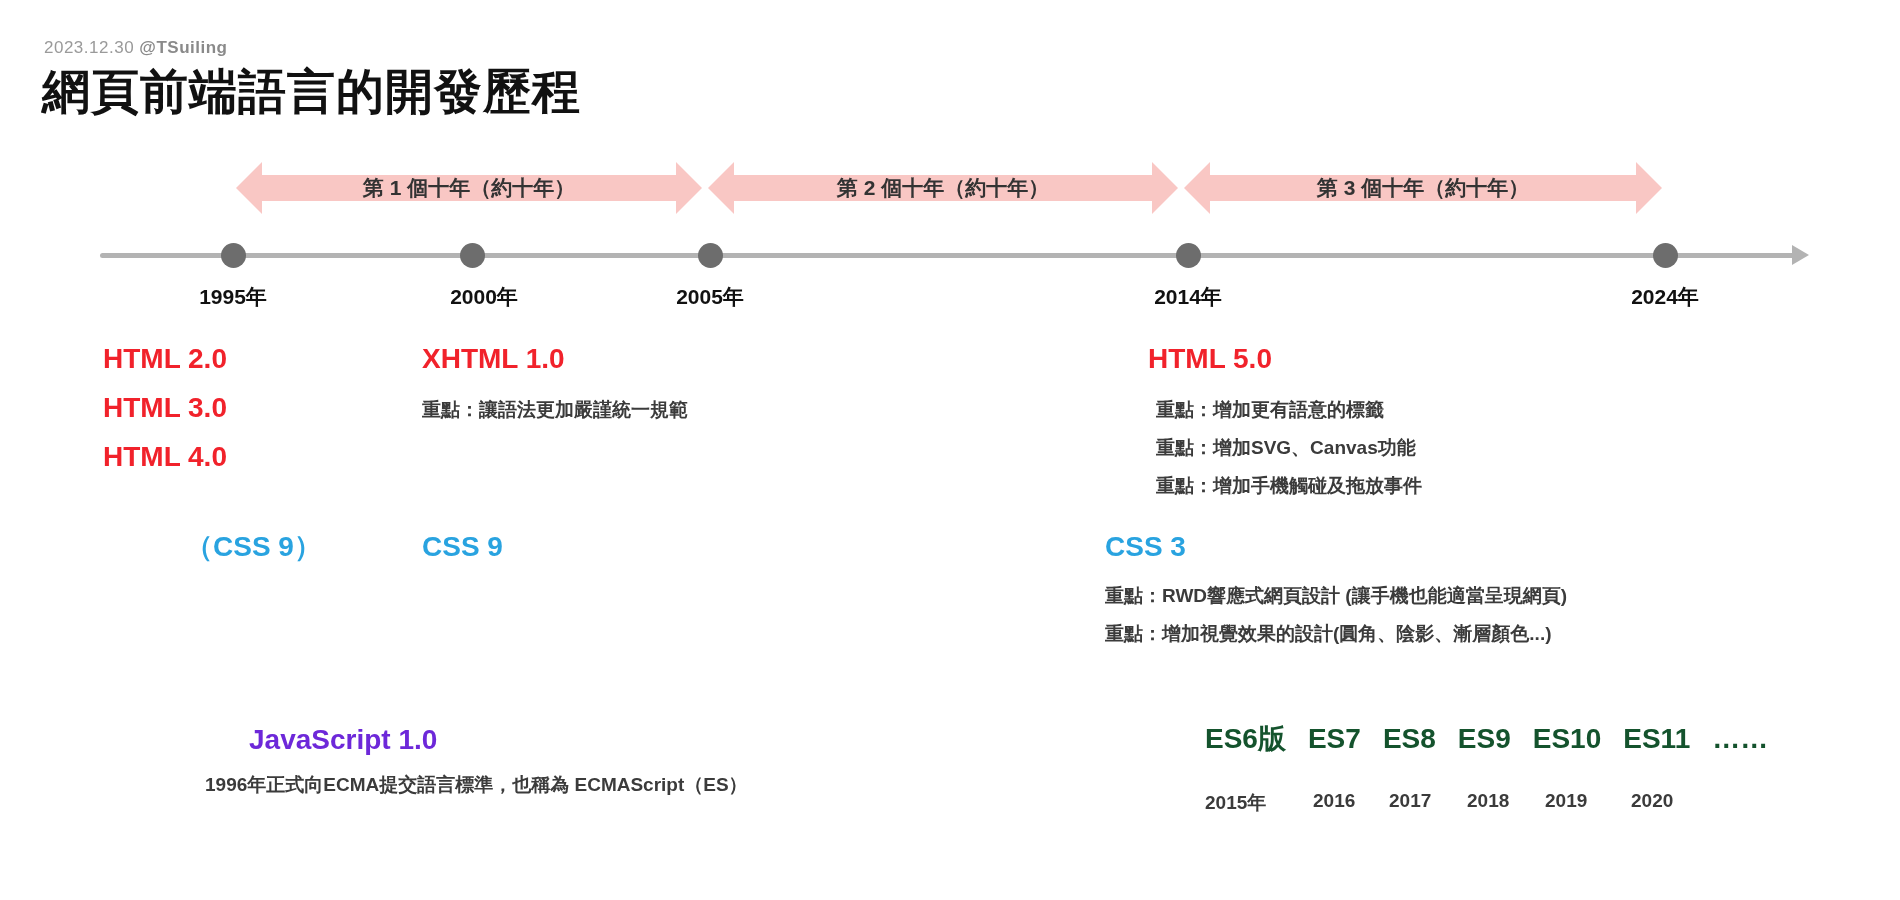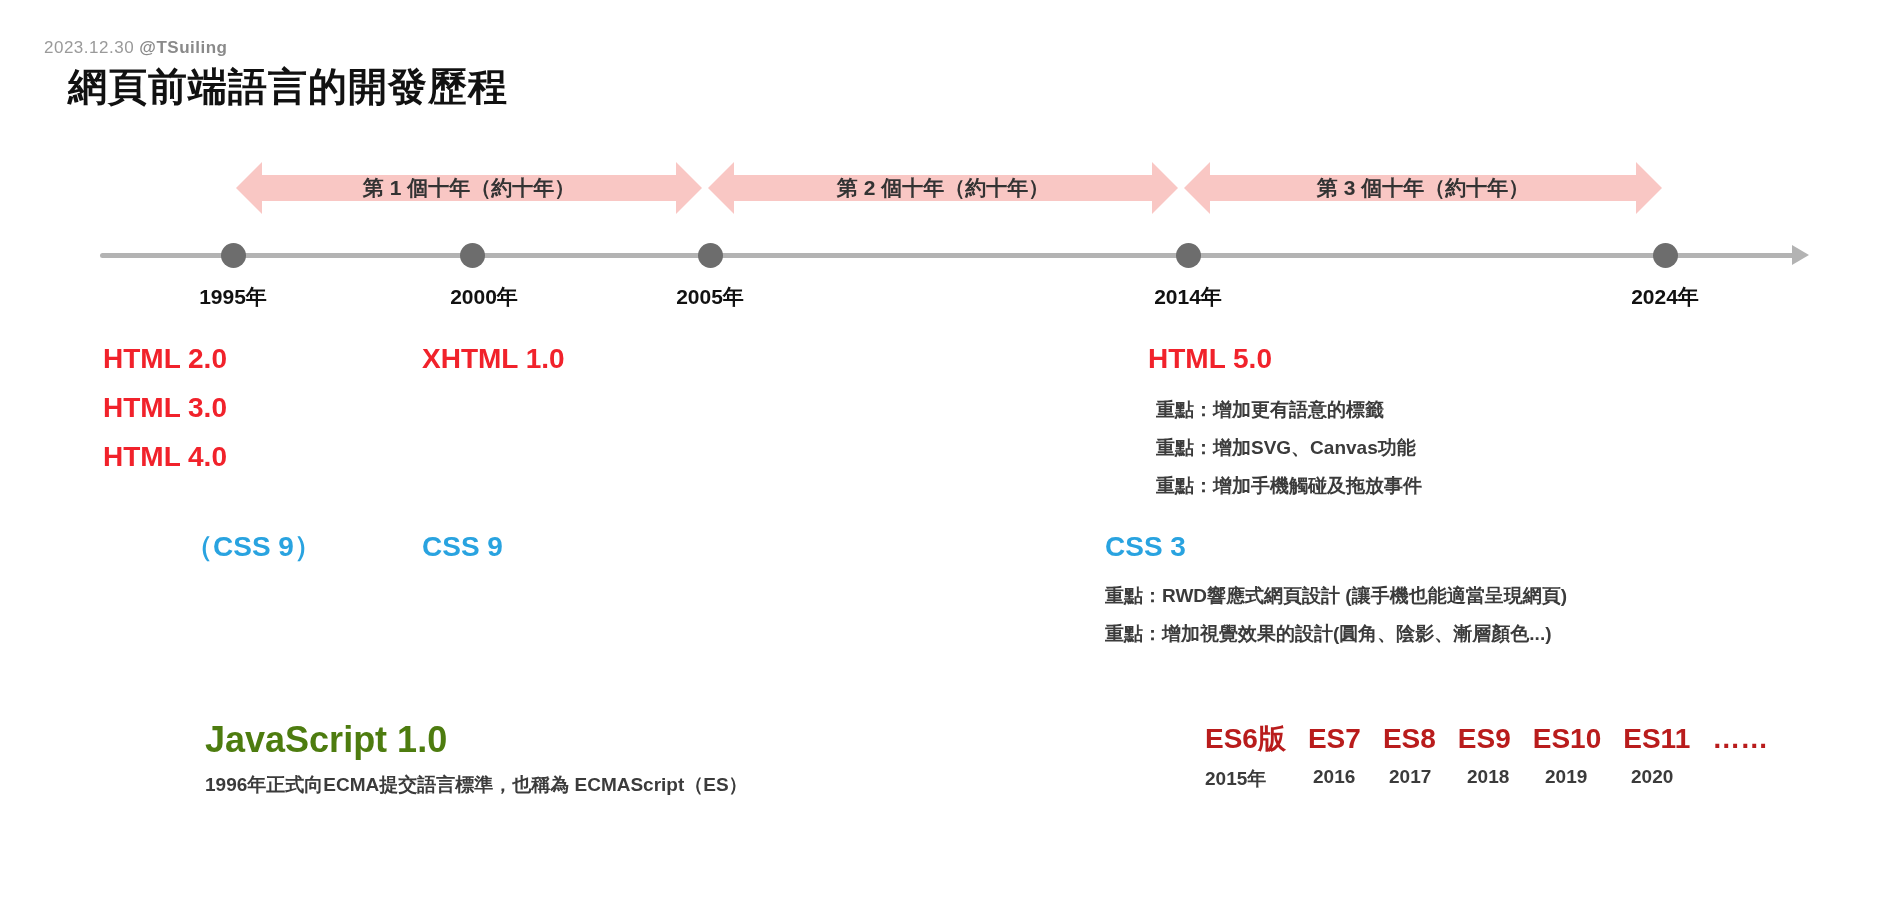--- a/index.html
+++ b/index.html
@@ -24,26 +24,25 @@
     font-size: 17px;
     color: #9a9a9a;
     letter-spacing: 0.5px;
     white-space: nowrap;
   }
   .meta b { color: #8a8a8a; font-weight: bold; }
   .title {
     position: absolute;
     left: 42px;
     top: 60px;
-    font-size: 39px;
+    font-size: 48px;
     font-weight: bold;
     color: #111;
     letter-spacing: 1px;
     white-space: nowrap;
-    margin-left: 26px;
   }
 
   
   .decades {
     position: absolute;
     left: 0; top: 162px;
     width: 1900px; height: 56px;
   }
   .decade {
     position: absolute;
@@ -115,43 +114,44 @@
     color: #f1222b;
     line-height: 49px;
   }
   .h-blue {
     font-size: 28px;
     font-weight: bold;
     color: #29a3e0;
     line-height: 40px;
   }
   .h-orange {
-    font-size: 36px;
-    font-weight: bold;
-    color: #4d7c0f;
+    font-size: 28px;
+    font-weight: bold;
+    color: #6d28d9;
     line-height: 40px;
+    margin-left: 44px;
   }
   .note {
     font-size: 19px;
     font-weight: bold;
     color: #3b3b3b;
     line-height: 38px;
   }
   .right-align { text-align: center; }
 
   .es-row {
     position: absolute;
     display: flex;
     align-items: baseline;
     white-space: nowrap;
   }
   .es-row .es-item {
     font-size: 28px;
     font-weight: bold;
-    color: #b91c1c;
+    color: #14532d;
     margin-right: 22px;
   }
   .es-years {
     position: absolute;
     display: flex;
     white-space: nowrap;
   }
   .es-years span {
     font-size: 19px;
     font-weight: bold;
@@ -199,20 +199,21 @@
 <div class="yr" style="left:1665px;">2024年</div>
 
 <div class="block right-align" style="left:0px; top:334px; width:330px;">
   <div class="h-red">HTML 2.0</div>
   <div class="h-red">HTML 3.0</div>
   <div class="h-red">HTML 4.0</div>
 </div>
 
 <div class="block" style="left:422px; top:334px;">
   <div class="h-red">XHTML 1.0</div>
+  <div class="note" style="margin-top:8px;">重點：讓語法更加嚴謹統一規範</div>
 </div>
 
 <div class="block" style="left:1148px; top:334px;">
   <div class="h-red">HTML 5.0</div>
   <div class="note" style="margin-left:8px; margin-top:8px;">重點：增加更有語意的標籤</div>
   <div class="note" style="margin-left:8px;">重點：增加SVG、Canvas功能</div>
   <div class="note" style="margin-left:8px;">重點：增加手機觸碰及拖放事件</div>
 </div>
 
 <div class="block" style="left:185px; top:527px;">
@@ -235,20 +236,20 @@
 <div class="es-row" style="left:1205px; top:720px;">
   <span class="es-item">ES6版</span>
   <span class="es-item">ES7</span>
   <span class="es-item">ES8</span>
   <span class="es-item">ES9</span>
   <span class="es-item">ES10</span>
   <span class="es-item">ES11</span>
   <span class="es-item">……</span>
 </div>
 
-<div class="es-years" style="left:1205px; top:766px;">
+<div class="es-years" style="left:1205px; top:790px;">
   <span style="width:88px;">2015年</span>
   <span style="width:56px;">2016</span>
   <span style="width:58px;">2017</span>
   <span style="width:58px;">2018</span>
   <span style="width:66px;">2019</span>
   <span>2020</span>
 </div>
 
 </body></html>

